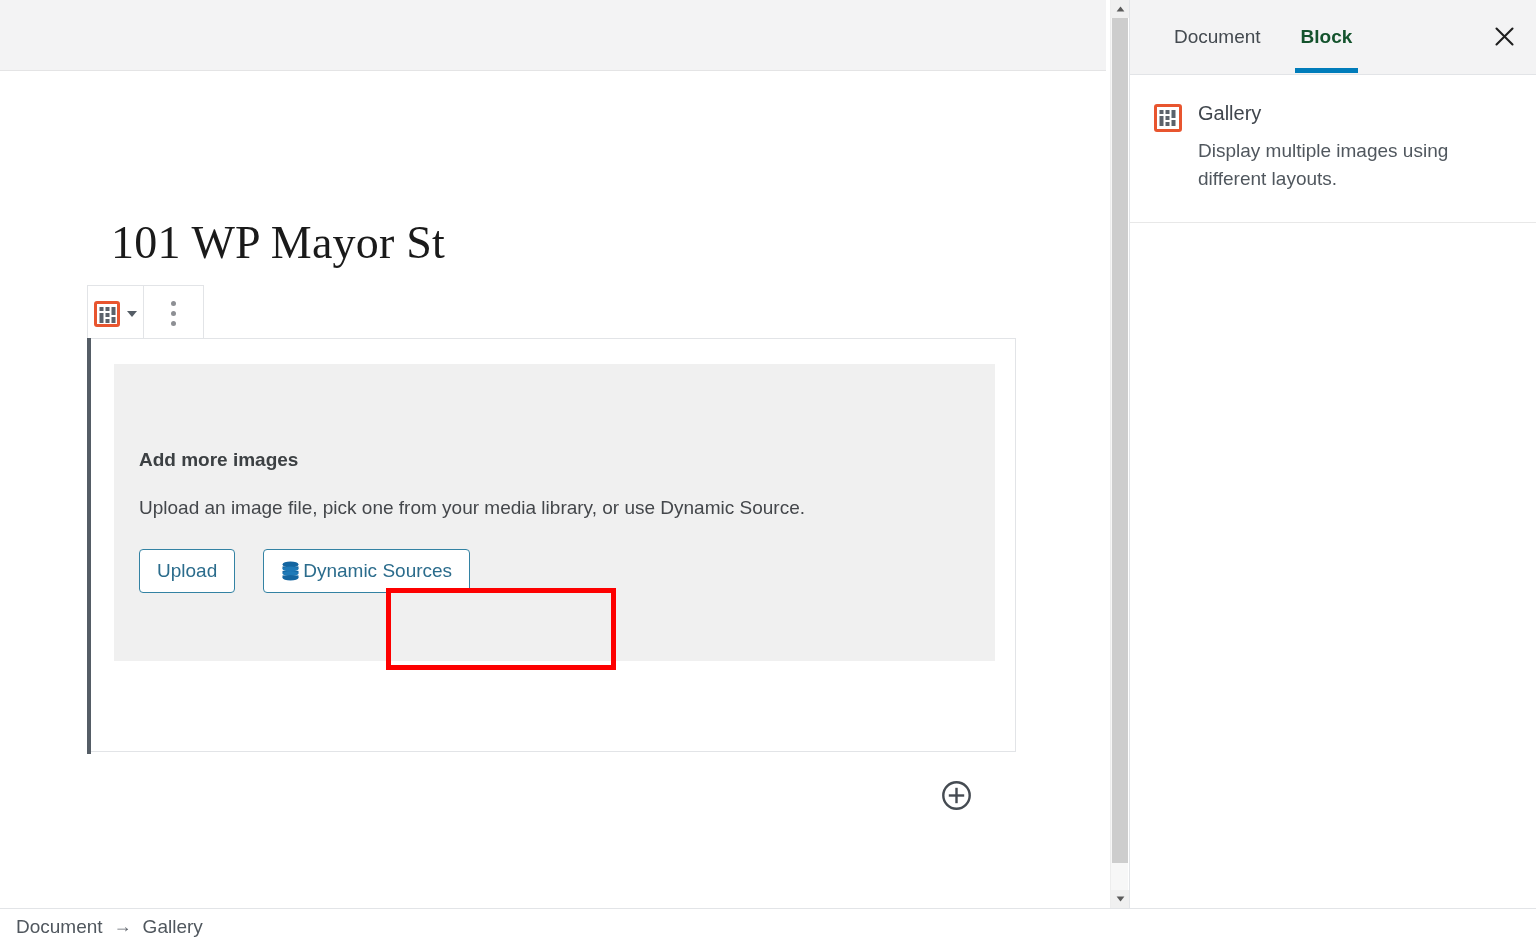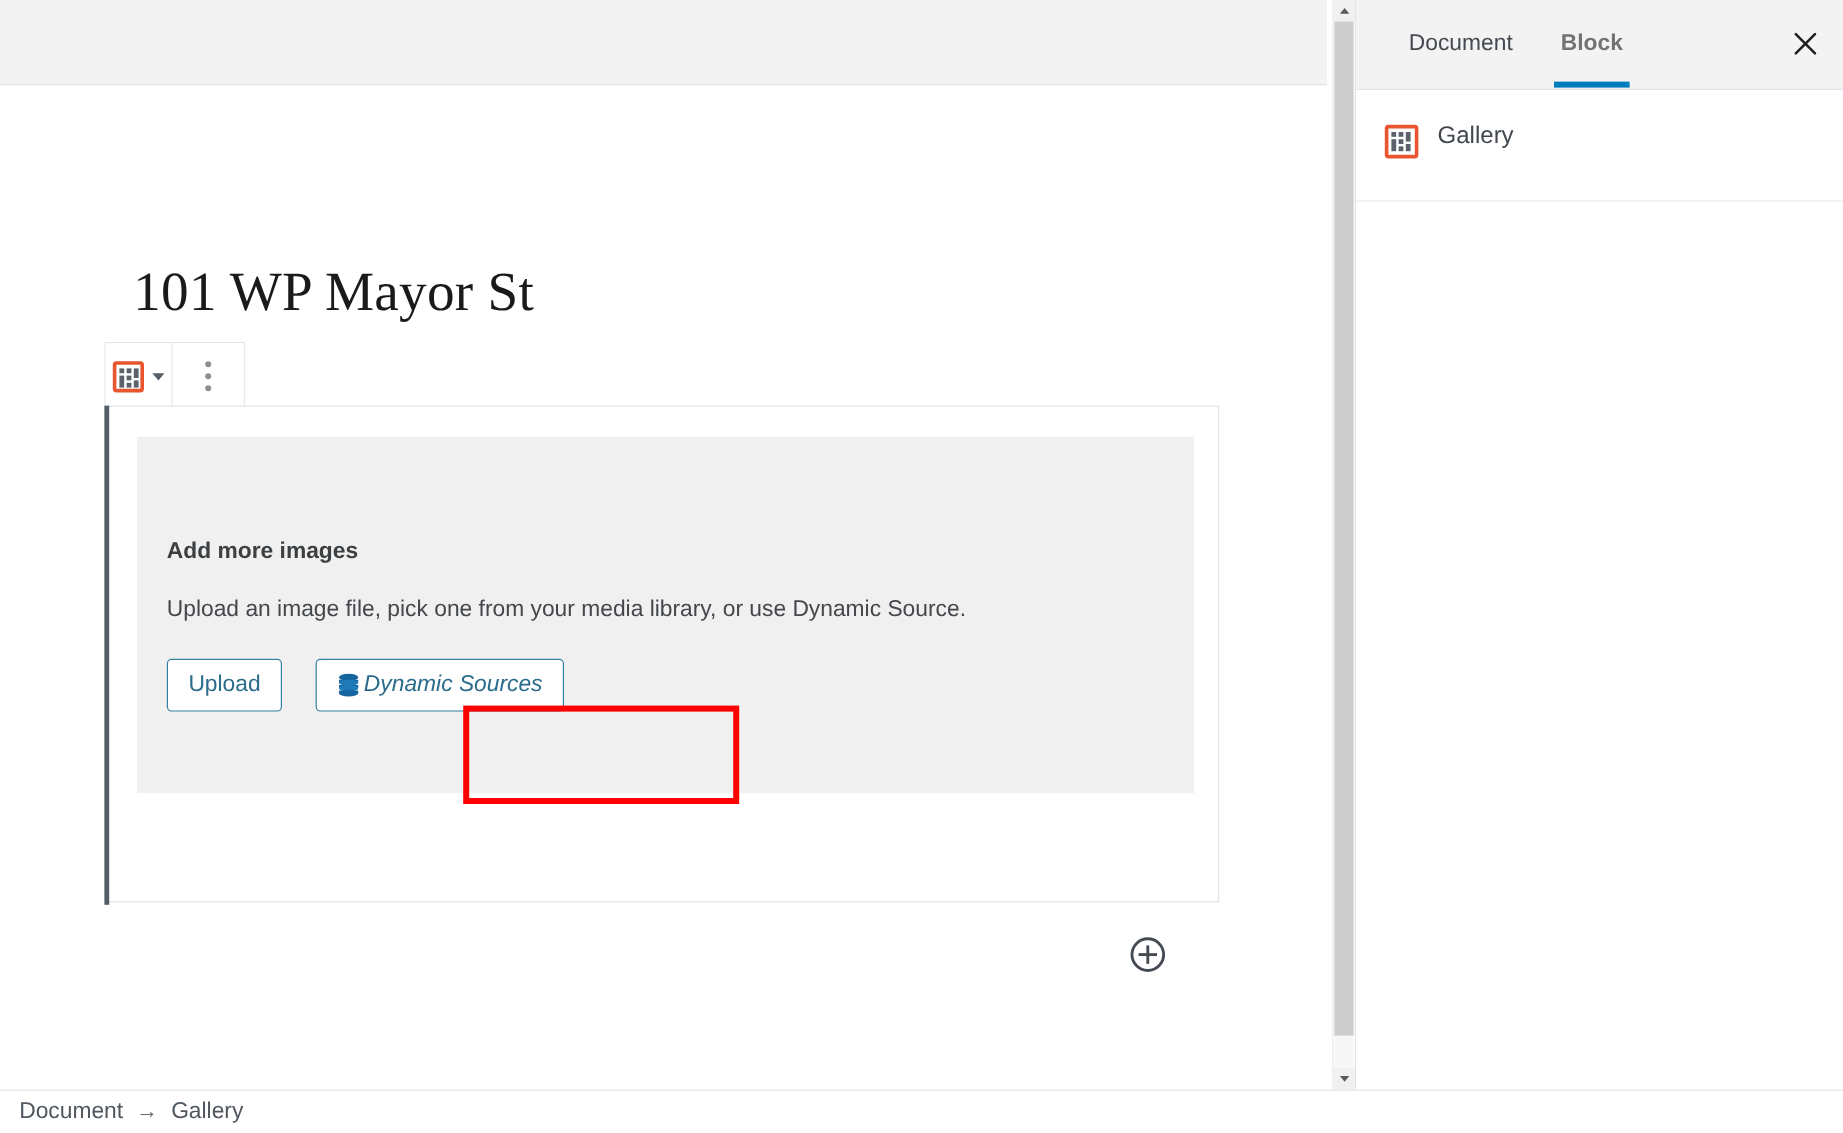--- a/index.html
+++ b/index.html
@@ -159,39 +159,37 @@
     color: #44474b;
     white-space: nowrap;
   }
 
   .ph-buttons {
     position: absolute;
     left: 25px;
     top: 185px;
     display: flex;
     align-items: flex-start;
-    gap: 12px;
+    gap: 28px;
   }
   .ph-btn {
     background: #ffffff;
     border: 1px solid #3382a3;
     border-radius: 4px;
     color: #2b6c8c;
     font-size: 19px;
     font-family: "Liberation Sans", sans-serif;
     padding: 10px 17px;
     line-height: 1.15;
     cursor: pointer;
     display: flex;
     align-items: center;
     white-space: nowrap;
   }
   .ph-btn.highlighted {
-    margin-left: 16px;
-    font-style: italic;
   }
 
   
   .db-icon { width: 19px; height: 20px; margin-right: 3px; flex: none; display:block; }
 
   
   .red-box {
     position: absolute;
     left: 386px;
     top: 516px;
@@ -273,21 +271,21 @@
   .sb-tab {
     position: relative;
     height: 73px;
     display: flex;
     align-items: center;
     padding: 0 20px;
     font-size: 19px;
     color: #444a50;
     cursor: pointer;
   }
-  .sb-tab.active { color: #737373; font-weight: bold; }
+  .sb-tab.active { color: #14532d; font-weight: bold; }
   .sb-tab.active::after {
     content: "";
     position: absolute;
     left: 14px; right: 14px;
     bottom: 0;
     height: 5px;
     background: #007cba;
   }
   .sb-close {
     position: absolute;
@@ -459,20 +457,21 @@
             <rect x="14.5" y="3" width="4" height="8" fill="#5b626b"></rect>
             <rect x="2.5" y="9" width="4" height="10" fill="#5b626b"></rect>
             <rect x="8.5" y="9" width="4" height="4" fill="#5b626b"></rect>
             <rect x="8.5" y="15" width="4" height="4" fill="#5b626b"></rect>
             <rect x="14.5" y="13" width="4" height="6" fill="#5b626b"></rect>
           </svg>
         </span>
       </div>
       <div class="text-col">
         <div class="sb-bc-title">Gallery</div>
+        <div class="sb-bc-desc">Display multiple images using different layouts.</div>
       </div>
     </div>
   </div>
 
   <div class="footer">
     <span class="crumb">Document</span>
     <span class="crumb-sep">→</span>
     <span class="crumb">Gallery</span>
   </div>
 

